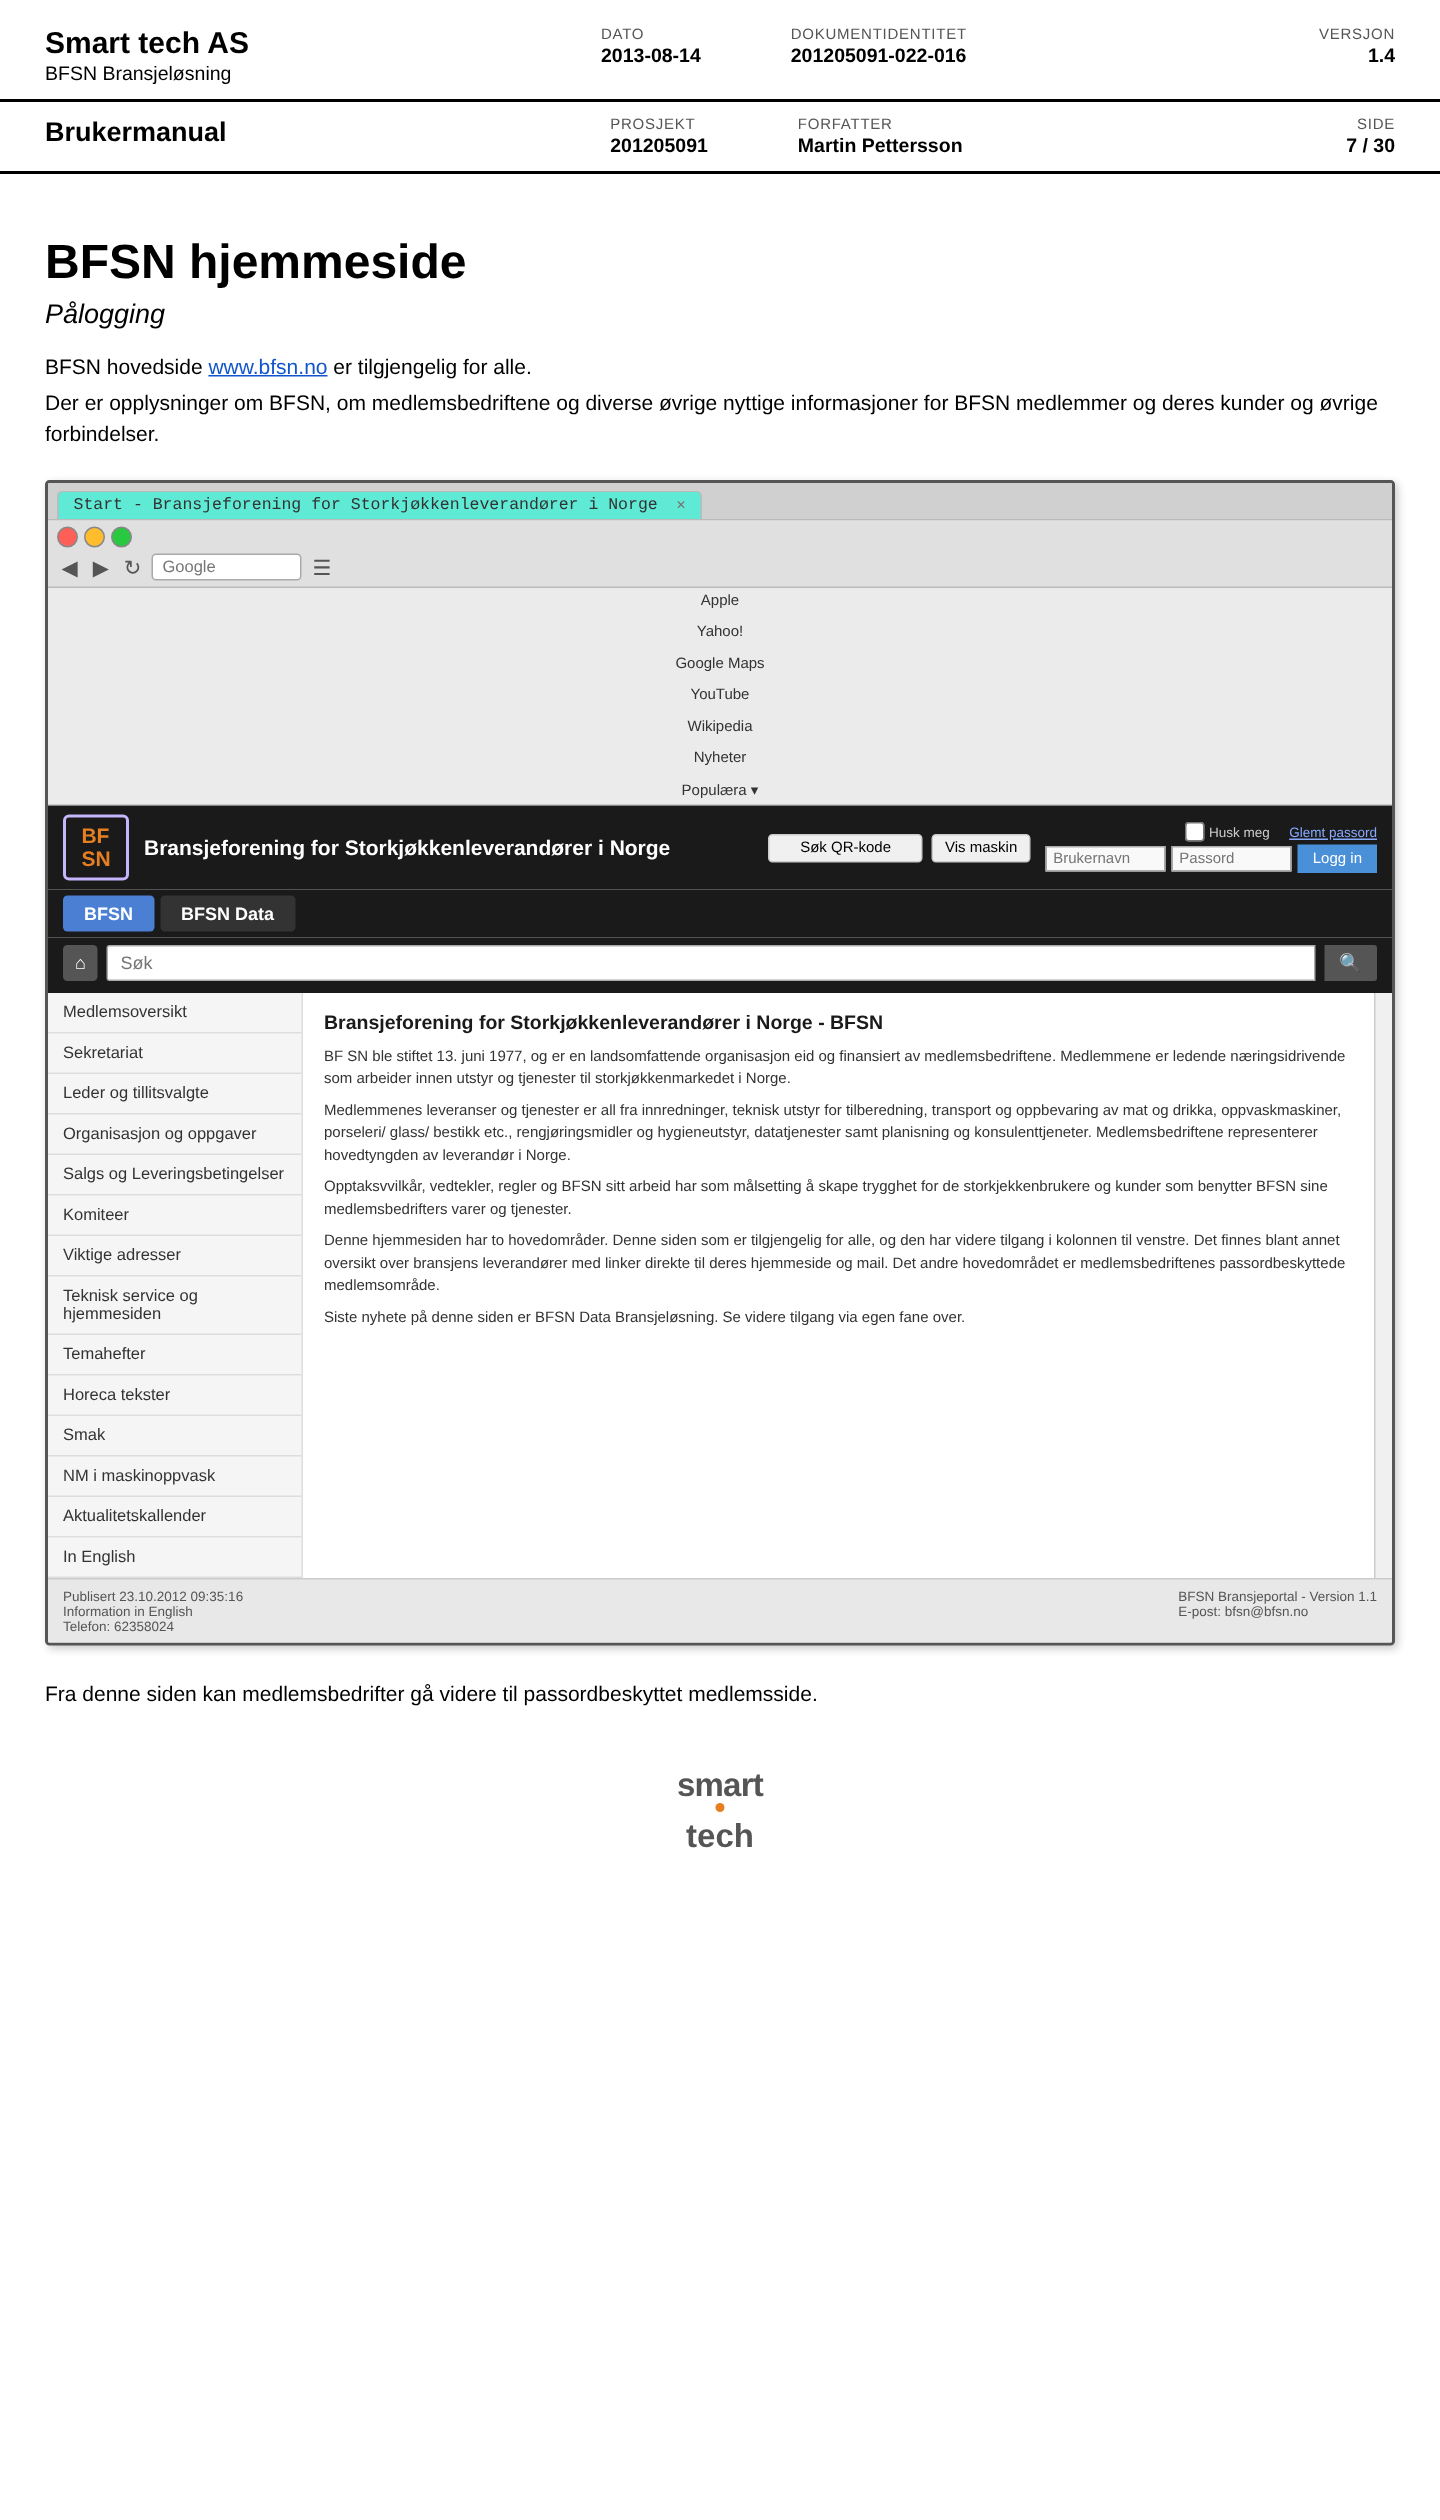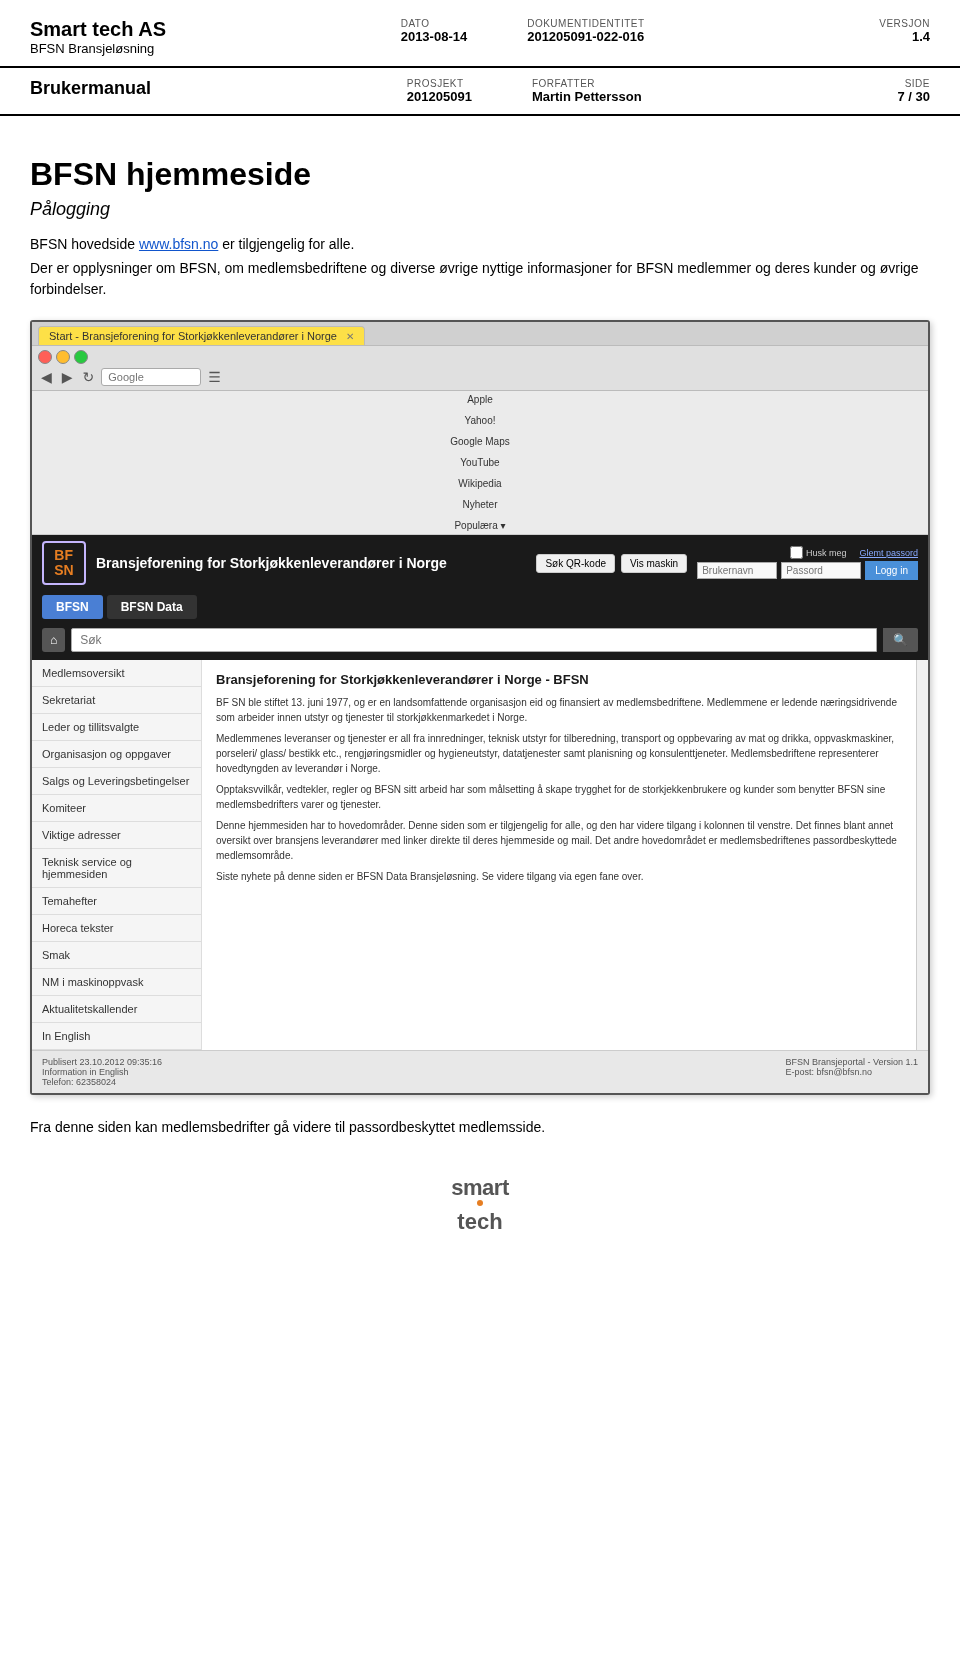--- a/index.html
+++ b/index.html
@@ -160,27 +160,28 @@
       font-size: 11px;
       color: #999;
     }
     .browser-tabs {
       background: #d0d0d0;
       padding: 4px 6px 0 6px;
       border-bottom: 1px solid #bbb;
     }
     .browser-tab {
       display: inline-block;
-      background: #fde047;
+      background: #5eead4;
       border: 1px solid #bbb;
       border-bottom: none;
       border-radius: 4px 4px 0 0;
       padding: 3px 10px;
       font-size: 11px;
       color: #333;
+      font-family: Liberation Mono, monospace;
     }
     .browser-tab-close {
       font-size: 10px;
       margin-left: 6px;
       color: #777;
     }
     .browser-bookmarks {
       background: #ebebeb;
       border-bottom: 1px solid #ccc;
       padding: 3px 6px;
@@ -224,21 +225,21 @@
     }
     .bfsn-qr-section {
       display: flex;
       gap: 6px;
       align-items: center;
     }
     .bfsn-qr-btn {
       background: #f0f0f0;
       border: 1px solid #ccc;
       border-radius: 3px;
-      padding: 3px 8px;
+      padding: 3px 20px;
       font-size: 10px;
       cursor: pointer;
     }
     .bfsn-vis-btn {
       background: #f0f0f0;
       border: 1px solid #ccc;
       border-radius: 3px;
       padding: 3px 8px;
       font-size: 10px;
       cursor: pointer;

